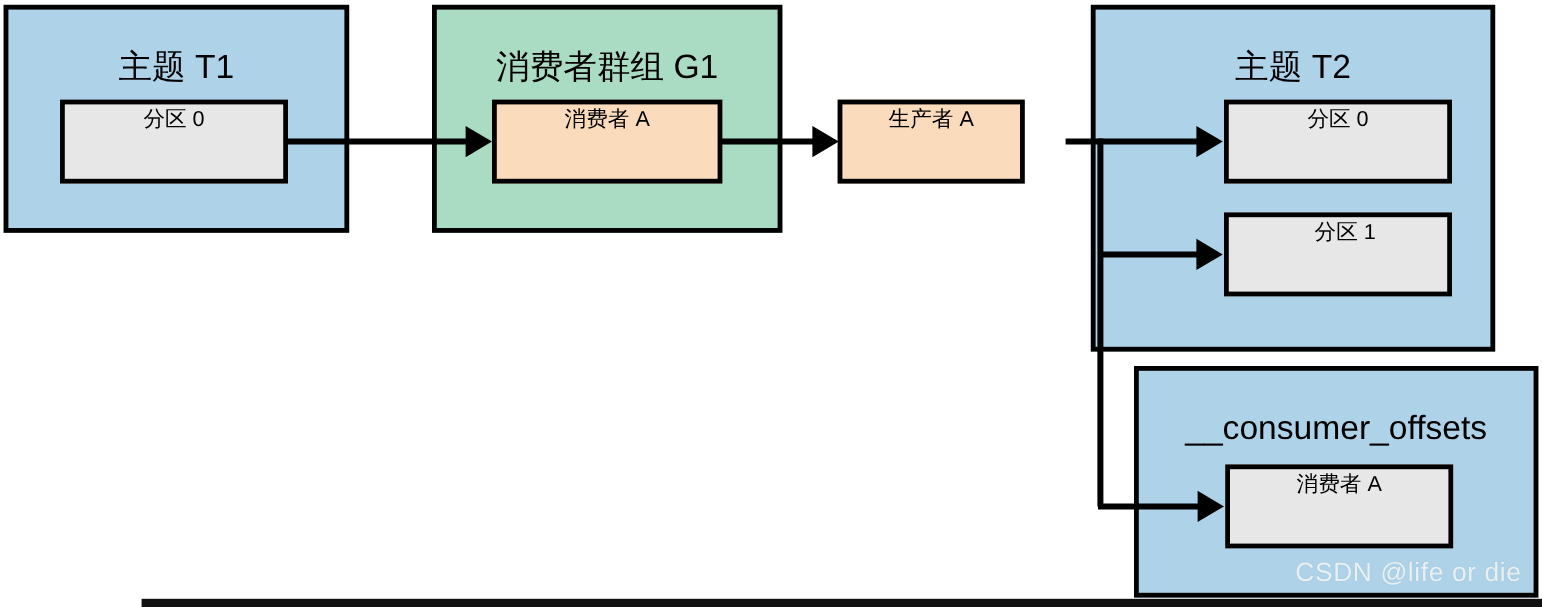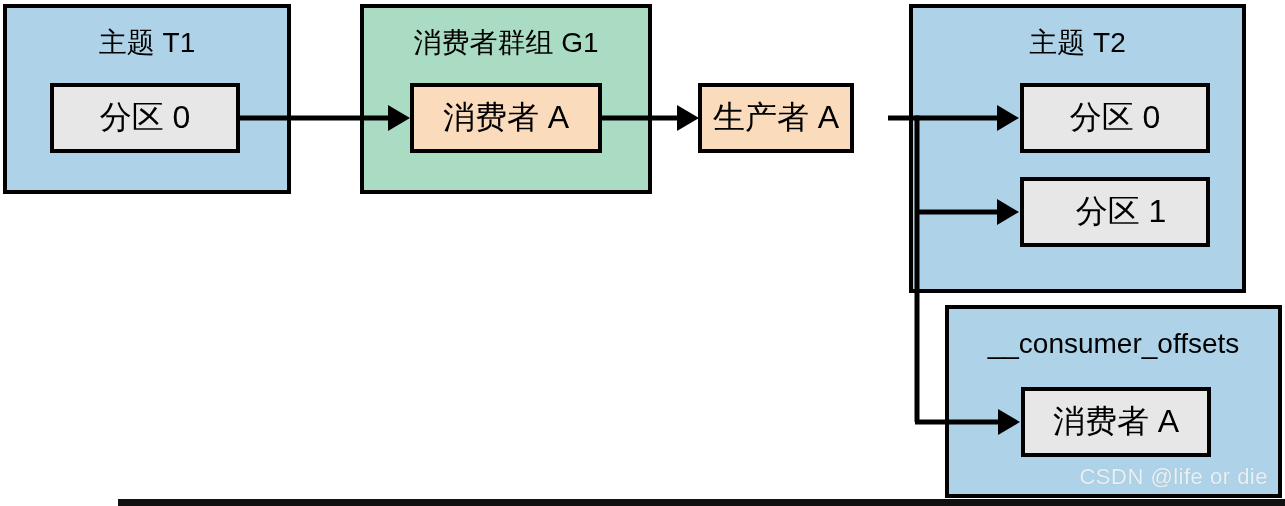--- a/index.html
+++ b/index.html
@@ -17,31 +17,31 @@
     border: 4px solid #000000;
     box-sizing: border-box;
     z-index: 1;
   }
   .container-title {
     text-align: center;
     font-size: 28px;
     line-height: 34px;
     padding-top: 18px;
     color: #000000;
+    margin-top: 13px;
   }
   .topic-fill { background: #AED3E8; }
   .group-fill { background: #AADCC3; }
   .node {
     position: absolute;
     border: 4px solid #000000;
     box-sizing: border-box;
     display: flex;
-    align-items: center;
     justify-content: center;
-    font-size: 32px;
+    font-size: 18px;
     z-index: 2;
   }
   .partition-fill { background: #E7E7E7; }
   .actor-fill { background: #FADCBC; }
   .arrows {
     position: absolute;
     left: 0; top: 0;
     width: 1285px;
     height: 506px;
     z-index: 3;

